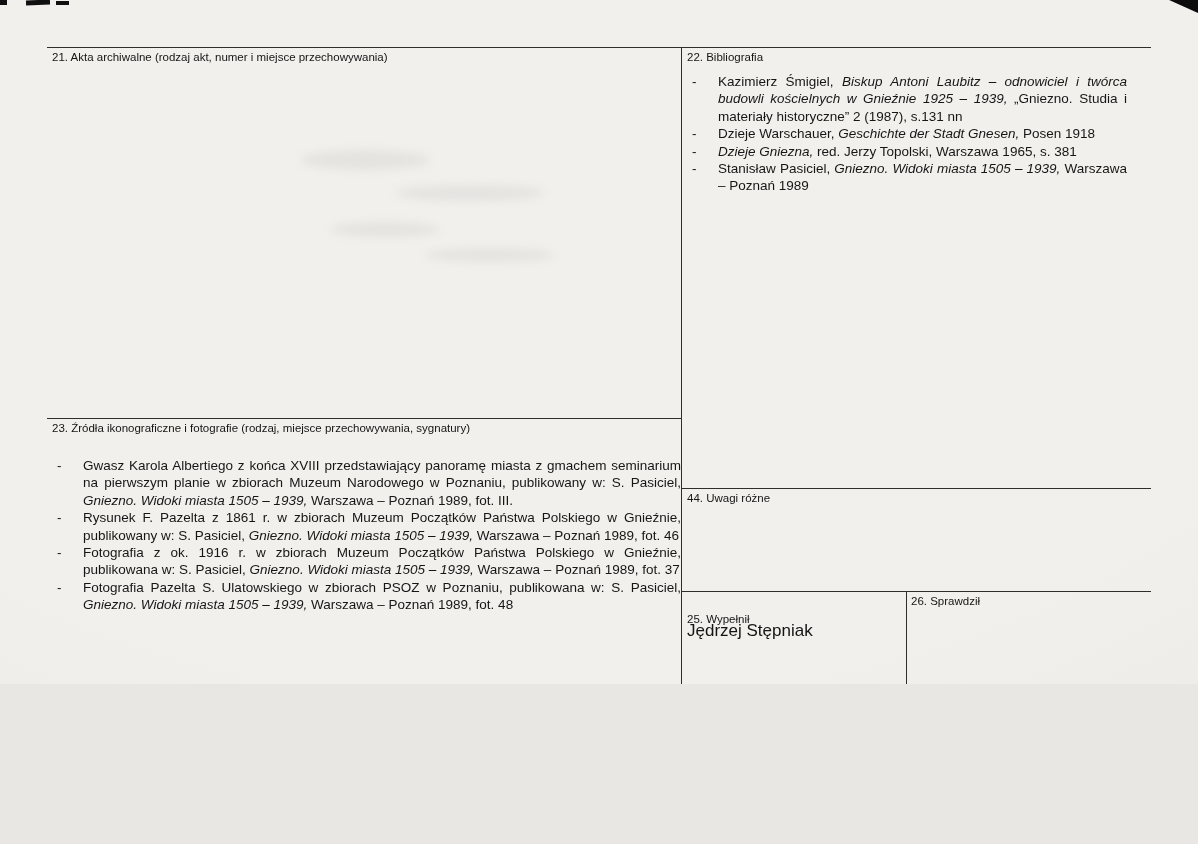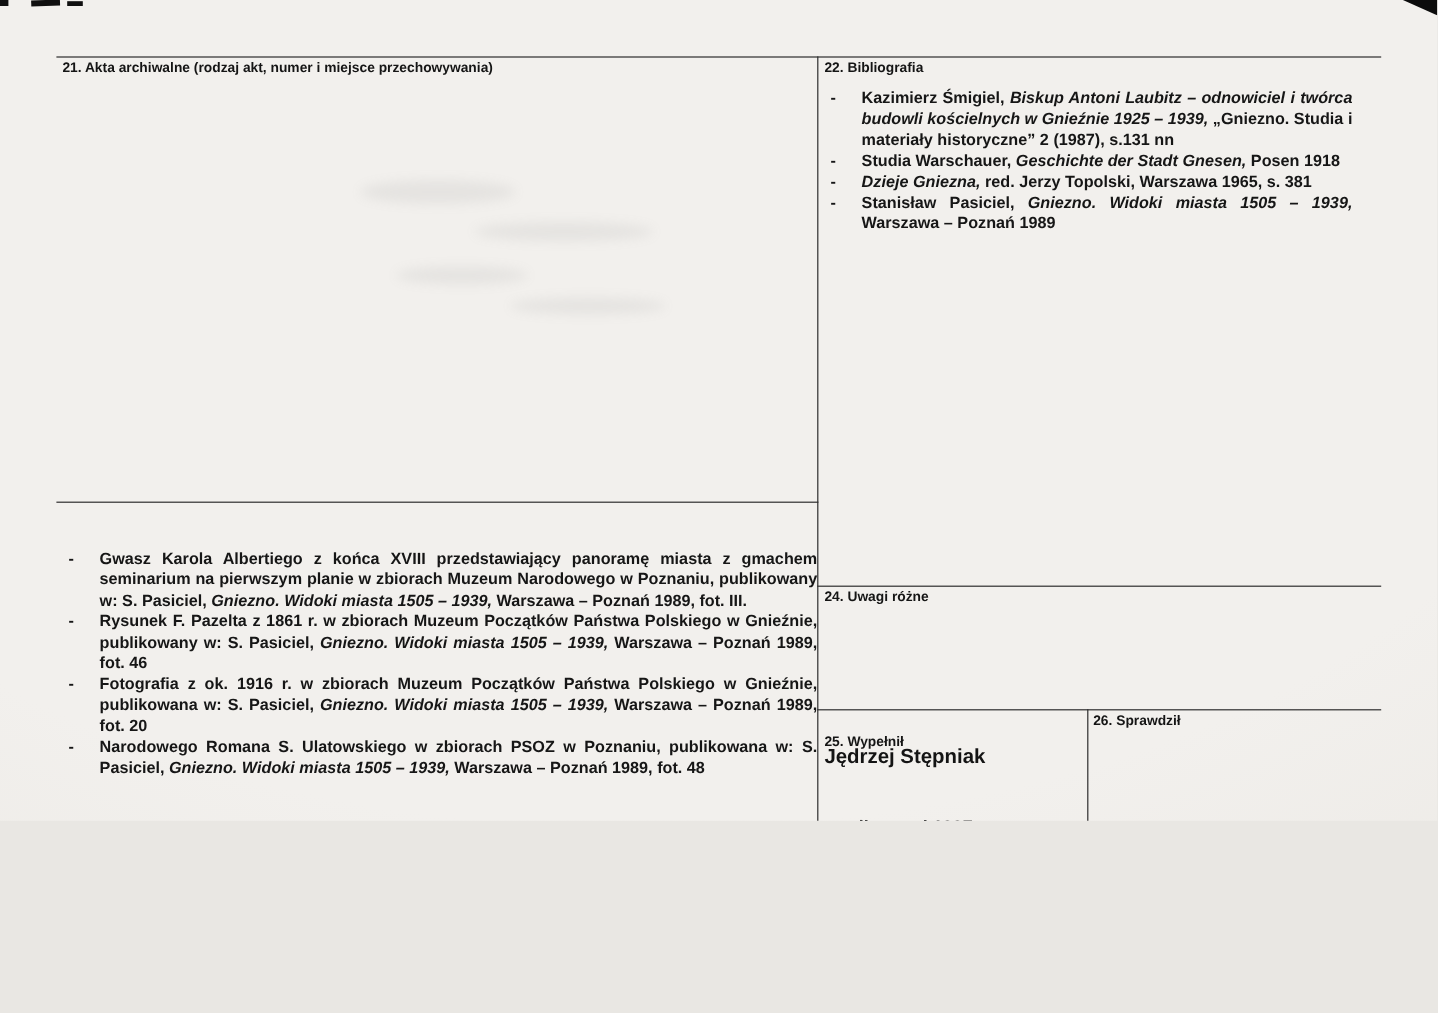--- a/index.html
+++ b/index.html
@@ -5,21 +5,20 @@
   * { margin:0; padding:0; box-sizing:border-box; }
   html,body { width:1198px; height:844px; }
   body {
     font-family:"Liberation Sans", sans-serif;
     background:#e9e7e3;
   }
   .page {
     position:relative; width:1198px; height:684px; overflow:hidden;
     background: radial-gradient(120% 120% at 45% 35%, #f2f0ed 55%, #e9e6e1 100%);
     color:#1b1b1b;
-    font-weight:bold;
   }
 
   
   .line { position:absolute; background:#2e2e2e; }
   .hline-top    { left:47px;  top:47px;  width:1104px; height:1px; }
   .vline-main   { left:681px; top:47px;  width:1px;    height:734px; }
   .hline-23     { left:47px;  top:418px; width:635px;  height:1px; }
   .hline-24     { left:681px; top:488px; width:470px;  height:1px; }
   .hline-25     { left:681px; top:591px; width:470px;  height:1px; }
   .vline-2526   { left:906px; top:591px; width:1px;    height:112px; }
@@ -95,52 +94,53 @@
   <div class="sec-label lbl21">21. Akta archiwalne (rodzaj akt, numer i miejsce przechowywania)</div>
 
   <div class="sec-label lbl22">22. Bibliografia</div>
   <div class="entries list22">
       <div class="entry">
         <span class="dash">-</span>
         <span class="entry-text"><span class="rg">Kazimierz Śmigiel, </span><span class="it">Biskup Antoni Laubitz – odnowiciel i twórca budowli kościelnych w Gnieźnie 1925 – 1939,</span><span class="rg"> „Gniezno. Studia i materiały historyczne” 2 (1987), s.131 nn</span></span>
       </div>
       <div class="entry">
         <span class="dash">-</span>
-        <span class="entry-text"><span class="rg">Studia Warschauer, </span><span class="it">Geschichte der Stadt Gnesen,</span><span class="rg"> Posen 1918</span></span>
+        <span class="entry-text"><span class="rg">Dzieje Warschauer, </span><span class="it">Geschichte der Stadt Gnesen,</span><span class="rg"> Posen 1918</span></span>
       </div>
       <div class="entry">
         <span class="dash">-</span>
         <span class="entry-text"><span class="it">Dzieje Gniezna,</span><span class="rg"> red. Jerzy Topolski, Warszawa 1965, s. 381</span></span>
       </div>
       <div class="entry">
         <span class="dash">-</span>
         <span class="entry-text"><span class="rg">Stanisław Pasiciel, </span><span class="it">Gniezno. Widoki miasta 1505 – 1939,</span><span class="rg"> Warszawa – Poznań 1989</span></span>
       </div>
     </div>
 
+  <div class="sec-label lbl23">23. Źródła ikonograficzne i fotografie (rodzaj, miejsce przechowywania, sygnatury)</div>
   <div class="entries list23">
       <div class="entry">
         <span class="dash">-</span>
         <span class="entry-text"><span class="rg">Gwasz Karola Albertiego z końca XVIII przedstawiający panoramę miasta z gmachem seminarium na pierwszym planie w zbiorach Muzeum Narodowego w Poznaniu, publikowany w: S. Pasiciel, </span><span class="it">Gniezno. Widoki miasta 1505 – 1939,</span><span class="rg"> Warszawa – Poznań 1989, fot. III.</span></span>
       </div>
       <div class="entry">
         <span class="dash">-</span>
         <span class="entry-text"><span class="rg">Rysunek F. Pazelta z 1861 r. w zbiorach Muzeum Początków Państwa Polskiego w Gnieźnie, publikowany w: S. Pasiciel, </span><span class="it">Gniezno. Widoki miasta 1505 – 1939,</span><span class="rg"> Warszawa – Poznań 1989, fot. 46</span></span>
       </div>
       <div class="entry">
         <span class="dash">-</span>
-        <span class="entry-text"><span class="rg">Fotografia z ok. 1916 r. w zbiorach Muzeum Początków Państwa Polskiego w Gnieźnie, publikowana w: S. Pasiciel, </span><span class="it">Gniezno. Widoki miasta 1505 – 1939,</span><span class="rg"> Warszawa – Poznań 1989, fot. 20</span></span>
+        <span class="entry-text"><span class="rg">Fotografia z ok. 1916 r. w zbiorach Muzeum Początków Państwa Polskiego w Gnieźnie, publikowana w: S. Pasiciel, </span><span class="it">Gniezno. Widoki miasta 1505 – 1939,</span><span class="rg"> Warszawa – Poznań 1989, fot. 37</span></span>
       </div>
       <div class="entry">
         <span class="dash">-</span>
-        <span class="entry-text"><span class="rg">Narodowego Romana S. Ulatowskiego w zbiorach PSOZ w Poznaniu, publikowana w: S. Pasiciel, </span><span class="it">Gniezno. Widoki miasta 1505 – 1939,</span><span class="rg"> Warszawa – Poznań 1989, fot. 48</span></span>
+        <span class="entry-text"><span class="rg">Fotografia Pazelta S. Ulatowskiego w zbiorach PSOZ w Poznaniu, publikowana w: S. Pasiciel, </span><span class="it">Gniezno. Widoki miasta 1505 – 1939,</span><span class="rg"> Warszawa – Poznań 1989, fot. 48</span></span>
       </div>
     </div>
 
-  <div class="sec-label lbl24">24. Uwagi różne</div>
+  <div class="sec-label lbl24">44. Uwagi różne</div>
 
   <div class="sec-label lbl25">25. Wypełnił</div>
   <div class="sec-label lbl26">26. Sprawdził</div>
   <div class="filled-name">Jędrzej Stępniak</div>
   <div class="date-row">
     <span class="date-label">data</span>
     <span class="date-value">listopad 1997</span>
   </div>
   <div class="dl26">data</div>
 

